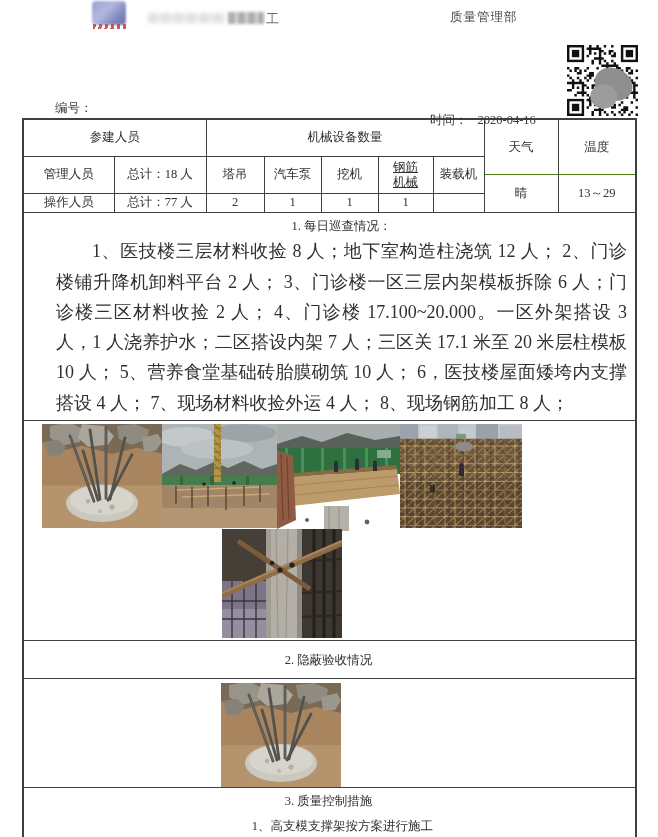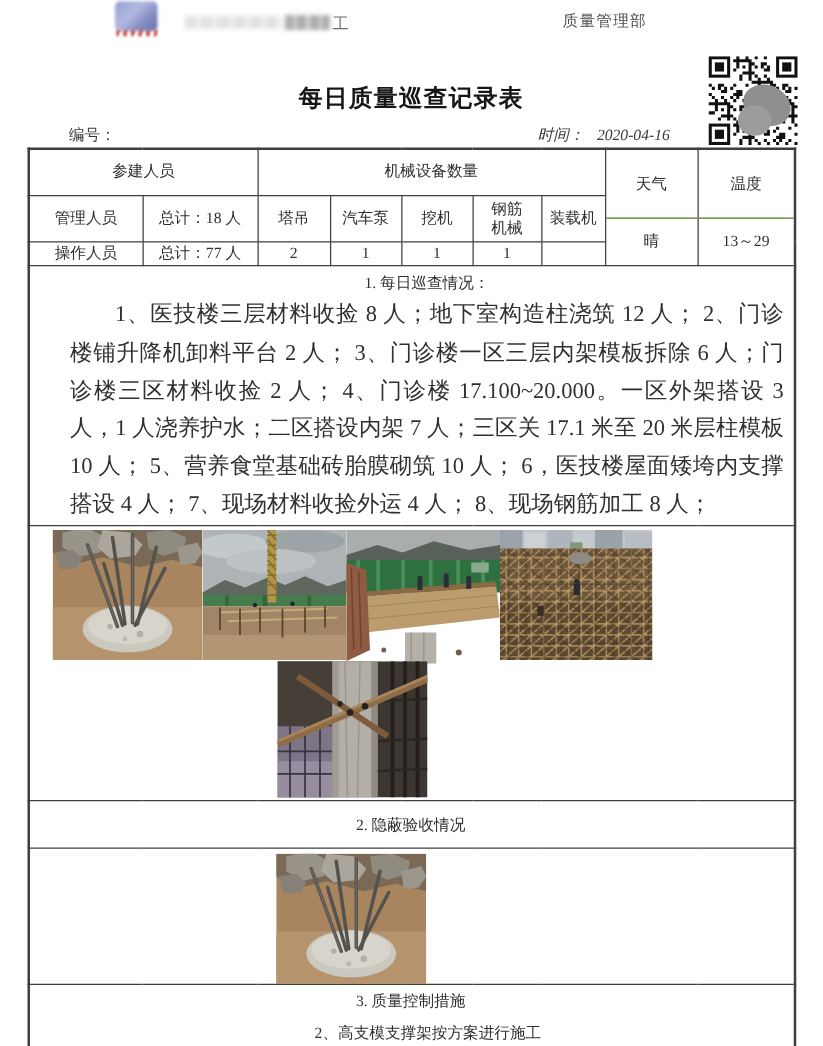--- a/index.html
+++ b/index.html
@@ -21,38 +21,38 @@
   .org-blur-dark { position:absolute; left:228px; top:12px; width:36px; height:12px;
     background:repeating-linear-gradient(90deg,#9f9f9f 0 7px,#cfcfcf 7px 10px);
     filter:blur(1.6px); opacity:.85; }
   .org-end { position:absolute; left:266px; top:10px; font-size:13px; color:#6f6f6f; filter:blur(.4px); }
   .dept { position:absolute; left:450px; top:9px; font-size:12.5px; color:#4c4c4c; letter-spacing:1px; }
   .doc-title { position:absolute; left:0; right:0; top:66px; text-align:center;
     font-family:"Liberation Sans","DejaVu Sans",sans-serif;
     font-size:19px; font-weight:bold; color:#161616; letter-spacing:1px; }
   .no-row { position:absolute; left:0; top:100px; width:100%; font-size:12.5px; color:#3a3a3a; }
   .no-label { position:absolute; left:55px; top:0; }
-  .time-wrap { position:absolute; left:430px; top:0;font-style:italic; }
+  .time-wrap { position:absolute; left:430px; top:12px; }
   .time-value { margin-left:10px; font-family:"Liberation Serif","DejaVu Serif",serif; }
 
   
   .qr { position:absolute; left:563px; top:45px; width:79px; height:71px; }
 
   
   table.main { border-collapse:collapse; table-layout:fixed; width:613px; margin-left:22px; }
   table.main td { border:1px solid #3f3f3f; font-size:12.5px; color:#303030;
     text-align:center; vertical-align:middle; overflow:hidden; }
   table.main { border:2px solid #3f3f3f; }
   tr.h1 td { height:37px; }
   tr.h2 td { height:37px; }
   tr.h3 td { height:19px; }
   td.wcell { padding:0; vertical-align:top; }
   .wtop { height:55px; border-bottom:1px solid #4d7c0f; display:flex; align-items:center; justify-content:center;text-align:right; }
   .wbot { height:37px; display:flex; align-items:center; justify-content:center; }
-  td.prewrap { white-space:pre-line; line-height:1.15; }
+  td.prewrap { white-space:pre-line; line-height:1.15;text-decoration:underline; }
 
   td.section { text-align:left; vertical-align:top; padding:4px 8px 2px 6px; }
   td.sec1 { height:89px;padding-left:32px; }
   .sec-title { font-size:12.5px; line-height:1.55; }
   .sec-body { font-size:18px; line-height:1.68; text-indent:2em; text-align:justify; }
   td.sec2 { height:38px; }
   td.sec3 { height:44px; }
   .sec3-item { font-size:12.5px; margin-top:7px; padding-left:2.2em; }
 
   td.photocell { position:relative; padding:0; }
@@ -256,21 +256,20 @@
           <rect x="24" y="2" width="3" height="3"></rect>
           <rect x="2" y="24" width="3" height="3"></rect>
       </g>
       <path id="qr-modules" fill="#111" d="M9 0h1v1h-1zM12 0h1v1h-1zM15 0h1v1h-1zM18 0h1v1h-1zM8 1h1v1h-1zM9 1h1v1h-1zM10 1h1v1h-1zM11 1h1v1h-1zM12 1h1v1h-1zM13 1h1v1h-1zM9 2h1v1h-1zM13 2h1v1h-1zM14 2h1v1h-1zM17 2h1v1h-1zM18 2h1v1h-1zM9 3h1v1h-1zM11 3h1v1h-1zM13 3h1v1h-1zM15 3h1v1h-1zM17 3h1v1h-1zM19 3h1v1h-1zM8 4h1v1h-1zM13 4h1v1h-1zM18 4h1v1h-1zM19 4h1v1h-1zM11 5h1v1h-1zM12 5h1v1h-1zM13 5h1v1h-1zM14 5h1v1h-1zM10 6h1v1h-1zM13 6h1v1h-1zM15 6h1v1h-1zM18 6h1v1h-1zM10 7h1v1h-1zM13 7h1v1h-1zM16 7h1v1h-1zM19 7h1v1h-1zM14 8h1v1h-1zM15 8h1v1h-1zM16 8h1v1h-1zM17 8h1v1h-1zM18 8h1v1h-1zM19 8h1v1h-1zM20 8h1v1h-1zM0 9h1v1h-1zM3 9h1v1h-1zM4 9h1v1h-1zM8 9h1v1h-1zM12 9h1v1h-1zM16 9h1v1h-1zM20 9h1v1h-1zM21 9h1v1h-1zM24 9h1v1h-1zM25 9h1v1h-1zM1 10h1v1h-1zM3 10h1v1h-1zM5 10h1v1h-1zM7 10h1v1h-1zM16 10h1v1h-1zM18 10h1v1h-1zM20 10h1v1h-1zM22 10h1v1h-1zM24 10h1v1h-1zM26 10h1v1h-1zM28 10h1v1h-1zM4 11h1v1h-1zM5 11h1v1h-1zM9 11h1v1h-1zM10 11h1v1h-1zM14 11h1v1h-1zM15 11h1v1h-1zM20 11h1v1h-1zM25 11h1v1h-1zM26 11h1v1h-1zM0 12h1v1h-1zM8 12h1v1h-1zM9 12h1v1h-1zM10 12h1v1h-1zM18 12h1v1h-1zM19 12h1v1h-1zM20 12h1v1h-1zM21 12h1v1h-1zM1 13h1v1h-1zM4 13h1v1h-1zM7 13h1v1h-1zM9 13h1v1h-1zM12 13h1v1h-1zM17 13h1v1h-1zM20 13h1v1h-1zM22 13h1v1h-1zM25 13h1v1h-1zM28 13h1v1h-1zM2 14h1v1h-1zM5 14h1v1h-1zM8 14h1v1h-1zM11 14h1v1h-1zM14 14h1v1h-1zM17 14h1v1h-1zM20 14h1v1h-1zM23 14h1v1h-1zM26 14h1v1h-1zM0 15h1v1h-1zM1 15h1v1h-1zM2 15h1v1h-1zM3 15h1v1h-1zM4 15h1v1h-1zM5 15h1v1h-1zM6 15h1v1h-1zM21 15h1v1h-1zM22 15h1v1h-1zM23 15h1v1h-1zM24 15h1v1h-1zM25 15h1v1h-1zM26 15h1v1h-1zM27 15h1v1h-1zM2 16h1v1h-1zM6 16h1v1h-1zM7 16h1v1h-1zM10 16h1v1h-1zM11 16h1v1h-1zM15 16h1v1h-1zM19 16h1v1h-1zM23 16h1v1h-1zM27 16h1v1h-1zM28 16h1v1h-1zM2 17h1v1h-1zM4 17h1v1h-1zM6 17h1v1h-1zM8 17h1v1h-1zM10 17h1v1h-1zM12 17h1v1h-1zM14 17h1v1h-1zM23 17h1v1h-1zM25 17h1v1h-1zM27 17h1v1h-1zM0 18h1v1h-1zM1 18h1v1h-1zM6 18h1v1h-1zM11 18h1v1h-1zM12 18h1v1h-1zM16 18h1v1h-1zM17 18h1v1h-1zM21 18h1v1h-1zM22 18h1v1h-1zM27 18h1v1h-1zM4 19h1v1h-1zM5 19h1v1h-1zM6 19h1v1h-1zM7 19h1v1h-1zM15 19h1v1h-1zM16 19h1v1h-1zM17 19h1v1h-1zM25 19h1v1h-1zM26 19h1v1h-1zM27 19h1v1h-1zM28 19h1v1h-1zM3 20h1v1h-1zM6 20h1v1h-1zM8 20h1v1h-1zM11 20h1v1h-1zM14 20h1v1h-1zM16 20h1v1h-1zM19 20h1v1h-1zM24 20h1v1h-1zM27 20h1v1h-1zM9 21h1v1h-1zM12 21h1v1h-1zM15 21h1v1h-1zM18 21h1v1h-1zM21 21h1v1h-1zM24 21h1v1h-1zM27 21h1v1h-1zM8 22h1v1h-1zM9 22h1v1h-1zM10 22h1v1h-1zM11 22h1v1h-1zM12 22h1v1h-1zM13 22h1v1h-1zM28 22h1v1h-1zM9 23h1v1h-1zM13 23h1v1h-1zM14 23h1v1h-1zM17 23h1v1h-1zM18 23h1v1h-1zM22 23h1v1h-1zM26 23h1v1h-1zM9 24h1v1h-1zM11 24h1v1h-1zM13 24h1v1h-1zM15 24h1v1h-1zM17 24h1v1h-1zM19 24h1v1h-1zM21 24h1v1h-1zM8 25h1v1h-1zM13 25h1v1h-1zM18 25h1v1h-1zM19 25h1v1h-1zM23 25h1v1h-1zM24 25h1v1h-1zM28 25h1v1h-1zM11 26h1v1h-1zM12 26h1v1h-1zM13 26h1v1h-1zM14 26h1v1h-1zM22 26h1v1h-1zM23 26h1v1h-1zM24 26h1v1h-1zM10 27h1v1h-1zM13 27h1v1h-1zM15 27h1v1h-1zM18 27h1v1h-1zM21 27h1v1h-1zM23 27h1v1h-1zM26 27h1v1h-1zM10 28h1v1h-1zM13 28h1v1h-1zM16 28h1v1h-1zM19 28h1v1h-1zM22 28h1v1h-1zM25 28h1v1h-1zM28 28h1v1h-1z"></path>
       <g>
         <ellipse cx="19" cy="16" rx="8" ry="6.5" fill="#8f8f8f" transform="rotate(25 19 16)"></ellipse>
         <ellipse cx="15" cy="21" rx="5.5" ry="5" fill="#9c9c9c"></ellipse>
       </g>
     </svg>
 
-    <div class="doc-title">每日质量巡查记录表</div>
 
     <div class="no-row">
       <span class="no-label">编号：</span>
       <span class="time-wrap"><span>时间：</span><span class="time-value">2020-04-16</span></span>
     </div>
   </div>
 
   <table class="main">
     <colgroup>
       <col style="width:91px">
@@ -356,21 +355,21 @@
       <td colspan="9" class="photocell ph-row2">
         <svg class="photo p6">
               <use href="#sym-pile" width="120" height="105"></use>
             </svg>
       </td>
     </tr>
 
     <tr>
       <td colspan="9" class="section sec3">
         <div class="sec-title">3. 质量控制措施</div>
-        <div class="sec3-item">2、高支模支撑架按方案进行施工</div>
+        <div class="sec3-item">1、高支模支撑架按方案进行施工</div>
       </td>
     </tr>
 
     <tr>
       <td colspan="9" class="photocell ph-row3">
         <svg class="photo p7">
               <use href="#sym-scaffold" width="122" height="106"></use>
             </svg>
       </td>
     </tr>

